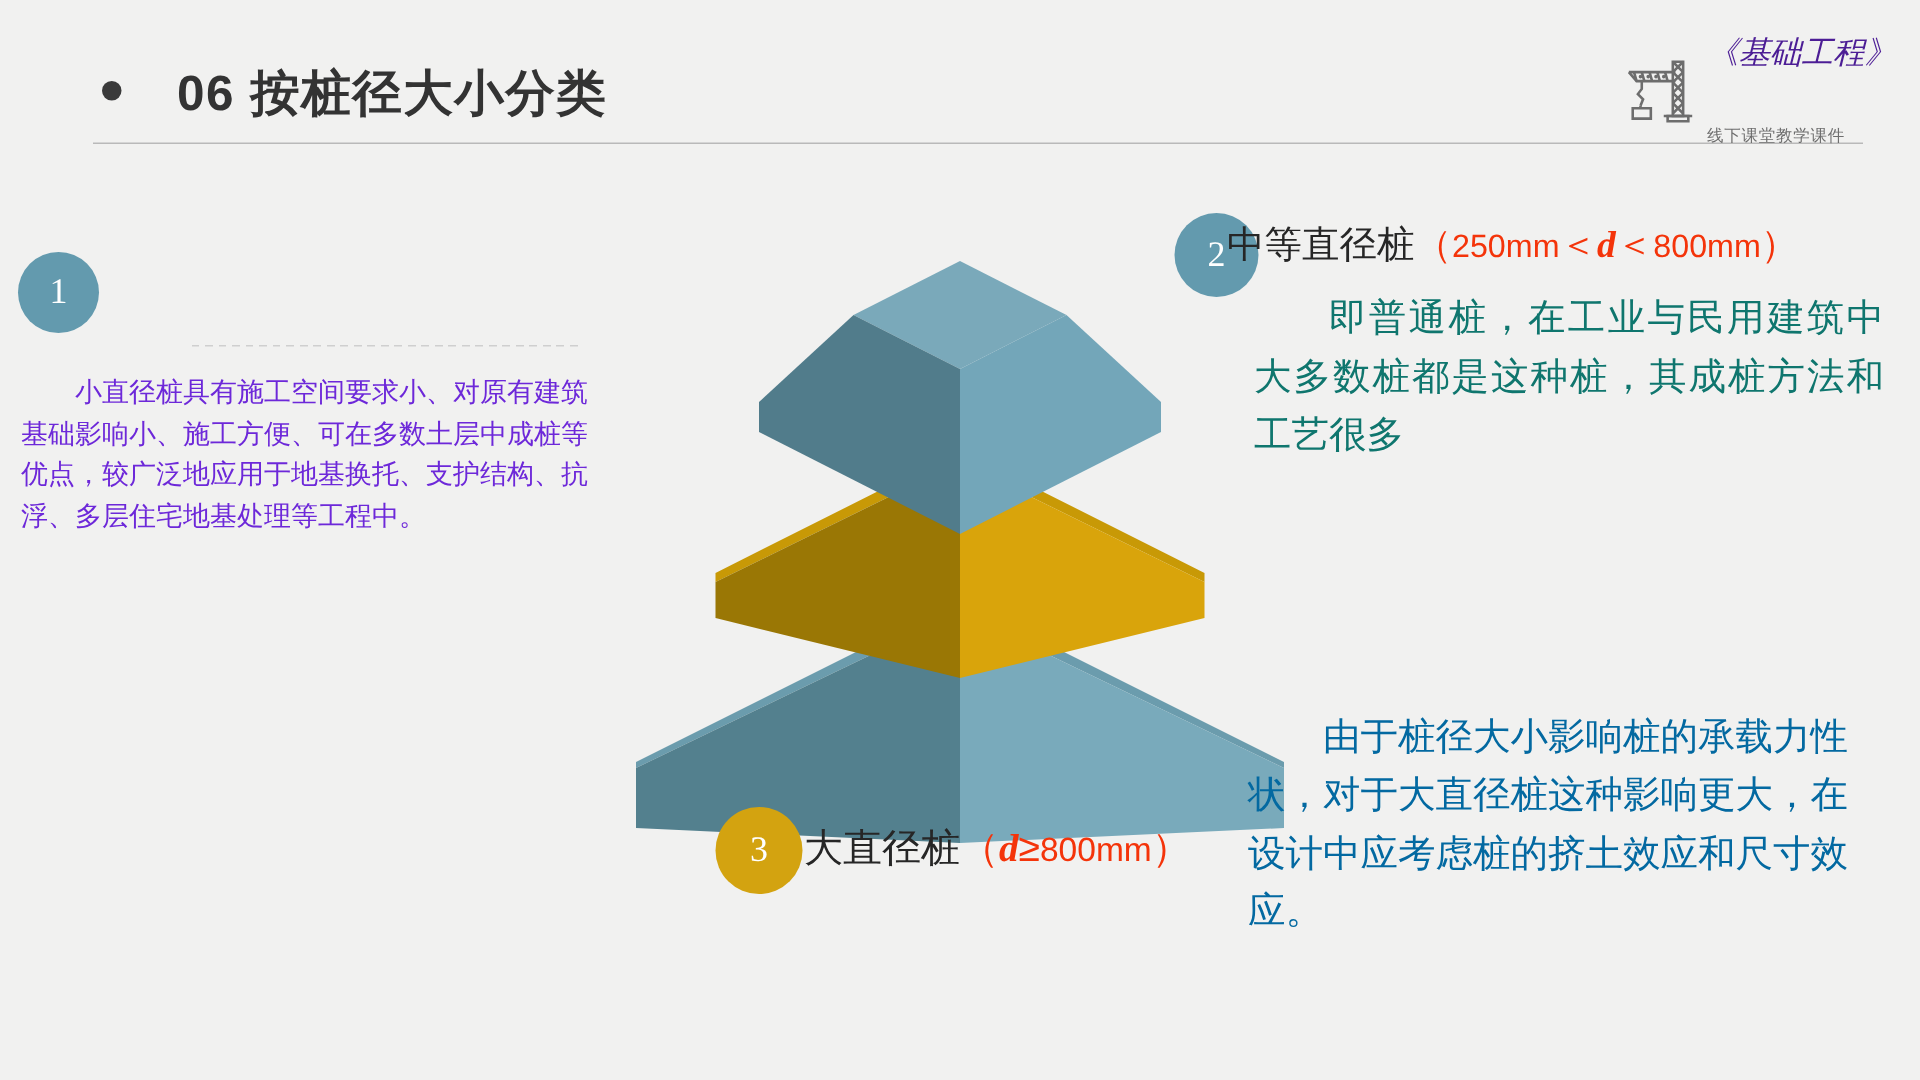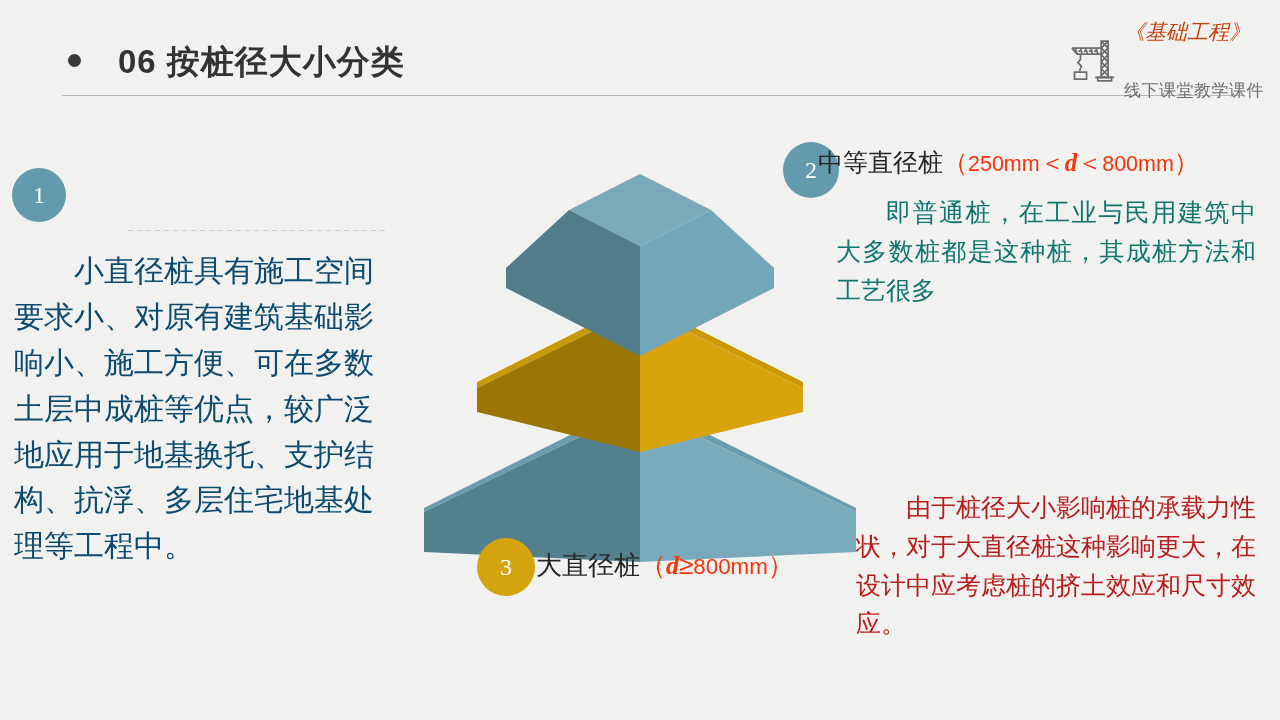--- a/index.html
+++ b/index.html
@@ -23,59 +23,59 @@
     font-size:33px;font-weight:bold;letter-spacing:1px;color:#333;
     white-space:nowrap;
   }
   .title-rule{
     position:absolute;left:62px;top:95px;width:1180px;height:1px;
     background:#b9b9b9;
   }
   .logo{position:absolute;right:32px;top:34px;height:54px;display:flex;align-items:center;gap:7px;}
   .logo-icon{width:54px;height:50px;flex:0 0 auto;}
   .logo-txt{display:flex;flex-direction:column;justify-content:center;}
-  .logo-title{font-size:21px;color:#c2410c;line-height:1.12;font-family:"Liberation Serif","DejaVu Serif",serif;font-style:italic;white-space:nowrap;}
-  .logo-sub{font-size:17px;color:#6e6e6e;line-height:1.2;letter-spacing:.5px;white-space:nowrap;margin-top:37px;}
+  .logo-title{font-size:21px;color:#4c1d95;line-height:1.12;font-family:"Liberation Serif","DejaVu Serif",serif;font-style:italic;white-space:nowrap;}
+  .logo-sub{font-size:11px;color:#6e6e6e;line-height:1.2;letter-spacing:.5px;white-space:nowrap;margin-top:37px;}
 
   
   .badge{
     position:absolute;border-radius:50%;
     display:flex;align-items:center;justify-content:center;
     color:#fff;font-family:"Liberation Serif","DejaVu Serif",serif;
     font-size:24px;line-height:1;
   }
   .badge-blue{background:#639aae;}
   .badge-gold{background:#d3a310;}
   #badge1{left:12px;top:168px;width:54px;height:54px;}
   #badge2{left:783px;top:142px;width:56px;height:56px;}
   #badge3{left:477px;top:538px;width:58px;height:58px;}
 
   
   .sec1-head{position:absolute;left:92px;top:176px;font-size:26px;white-space:nowrap;}
   .sec1-rule{position:absolute;left:128px;top:230px;width:258px;height:1px;
              background:repeating-linear-gradient(to right,#cfcfcf 0 5px,transparent 5px 9px);}
   .sec1-body{
     position:absolute;left:14px;top:248px;width:382px;
-    font-size:30px;line-height:1.53;color:#0c4a6e;
+    font-size:18px;line-height:1.53;color:#6d28d9;
   }
   .sec1-body p{margin:0;text-indent:2em;}
 
   
   .sec2-head{position:absolute;left:818px;top:146px;font-size:25px;white-space:nowrap;}
   .sec2-body{
     position:absolute;left:836px;top:193px;width:420px;
     font-size:25px;line-height:1.55;color:#0f766e;text-align:center;
   }
   .sec2-body p{margin:0;text-indent:2em;text-align:justify;}
 
   
   .sec3-head{position:absolute;left:536px;top:548px;font-size:26px;white-space:nowrap;text-align:center;}
   .sec3-body{
-    position:absolute;left:832px;top:488px;width:424px;
-    font-size:25px;line-height:1.55;color:#b91c1c;margin-left:24px;
+    position:absolute;left:832px;top:472px;width:424px;
+    font-size:25px;line-height:1.55;color:#0369a1;
   }
   .sec3-body p{margin:0;text-indent:2em;}
 
   .red{color:#f4340a;}
   .red-i{color:#f4340a;font-style:italic;font-family:"Liberation Serif","DejaVu Serif",serif;font-weight:bold;}
   .unit{font-size:.86em;}
 
   
   .pyramid{position:absolute;left:424px;top:160px;width:432px;height:412px;}
 </style>

